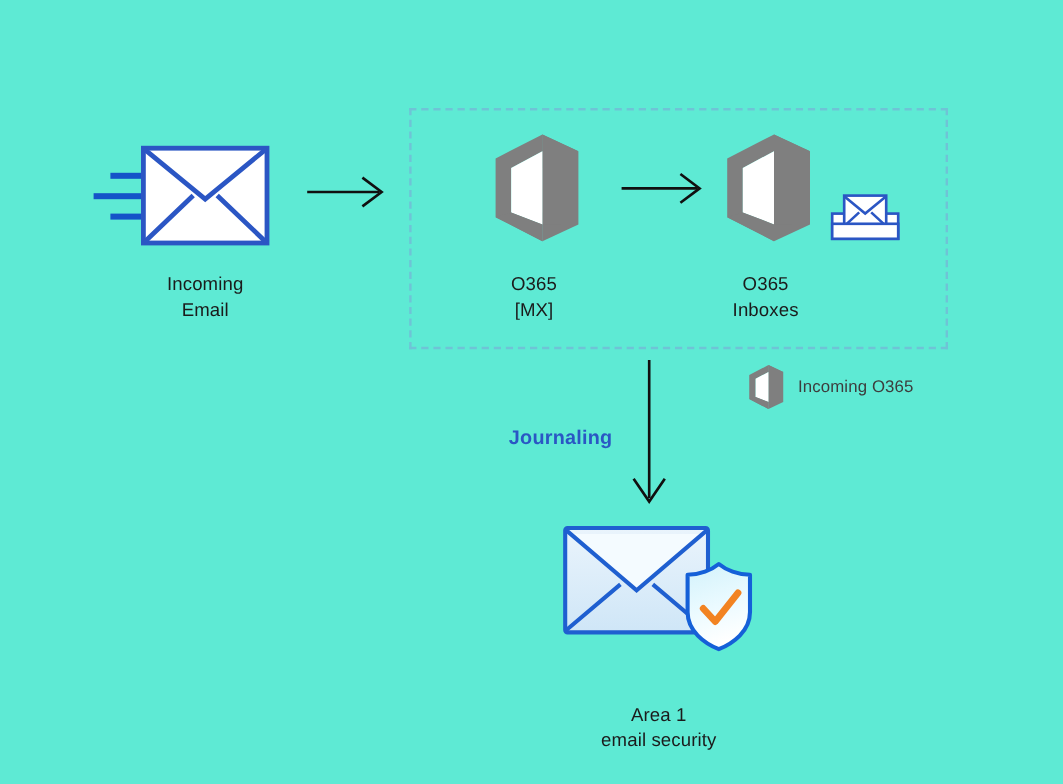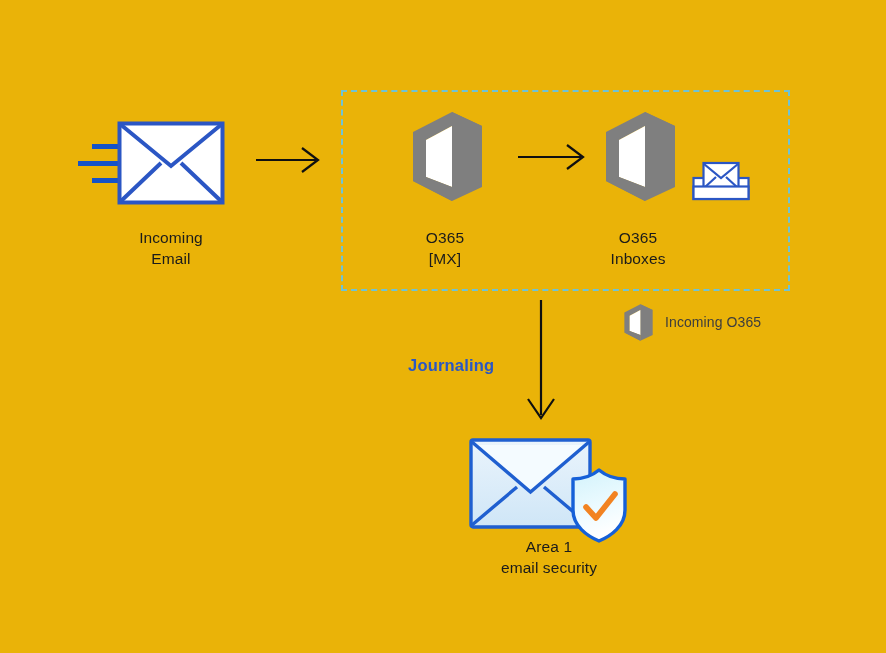--- a/index.html
+++ b/index.html
@@ -8,21 +8,21 @@
     background: #ffffff;
   }
   body {
     font-family: "Liberation Sans", sans-serif;
     color: #1a1a1a;
   }
   #canvas {
     position: relative;
     width: 886px;
     height: 653px;
-    background: #eab308;
+    background: #5eead4;
     overflow: hidden;
   }
   .abs { position: absolute; }
 
   
   .caption {
     font-size: 15.5px;
     line-height: 21px;
     color: #1b1b1b;
     text-align: center;
@@ -152,21 +152,21 @@
   </div>
   <div class="abs legend-label" style="left:665px; top:314px;">Incoming O365</div>
 
   <div class="abs" style="left:524px; top:300px; width:36px; height:122px;">
     <svg width="36" height="122" viewBox="0 0 36 122">
       <path d="M17 0 L17 115" fill="none" stroke="#101010" stroke-width="2.2"></path>
       <path d="M4 99 L17 118 L30 99" fill="none" stroke="#101010" stroke-width="2.2"></path>
     </svg>
   </div>
 
-  <div class="abs journaling-label" style="left:408px; top:356px;text-align:center;">Journaling</div>
+  <div class="abs journaling-label" style="left:424px; top:356px;text-align:center;">Journaling</div>
 
   <div class="abs" style="left:469px; top:434px; width:160px; height:110px;">
     <svg width="160" height="110" viewBox="0 0 160 110">
       <defs>
         <linearGradient id="envGrad" x1="0" y1="0" x2="0" y2="1">
           <stop offset="0%" stop-color="#eaf4fc"></stop>
           <stop offset="100%" stop-color="#cfe6f7"></stop>
         </linearGradient>
         <linearGradient id="shieldGrad" x1="0" y1="0" x2="0.25" y2="1">
           <stop offset="0%" stop-color="#d2f2fb"></stop>
@@ -187,16 +187,16 @@
                C 114 45 124 41 130 36
                C 136 41 146 45 156 45
                L156 76
                C 156 92 142 102 130 107
                C 118 102 104 92 104 76 Z" fill="url(#shieldGrad)" stroke="#1560d8" stroke-width="3.4" stroke-linejoin="round"></path>
 
       <path d="M117 73 L127 84 L146 60" fill="none" stroke="#f28322" stroke-width="5.6" stroke-linecap="round" stroke-linejoin="round"></path>
     </svg>
   </div>
 
-  <div class="abs caption" style="left:464px; top:536px; width:170px;">Area 1
+  <div class="abs caption" style="left:464px; top:586px; width:170px;">Area 1
 email security</div>
 
 </div>
 
 </body></html>

